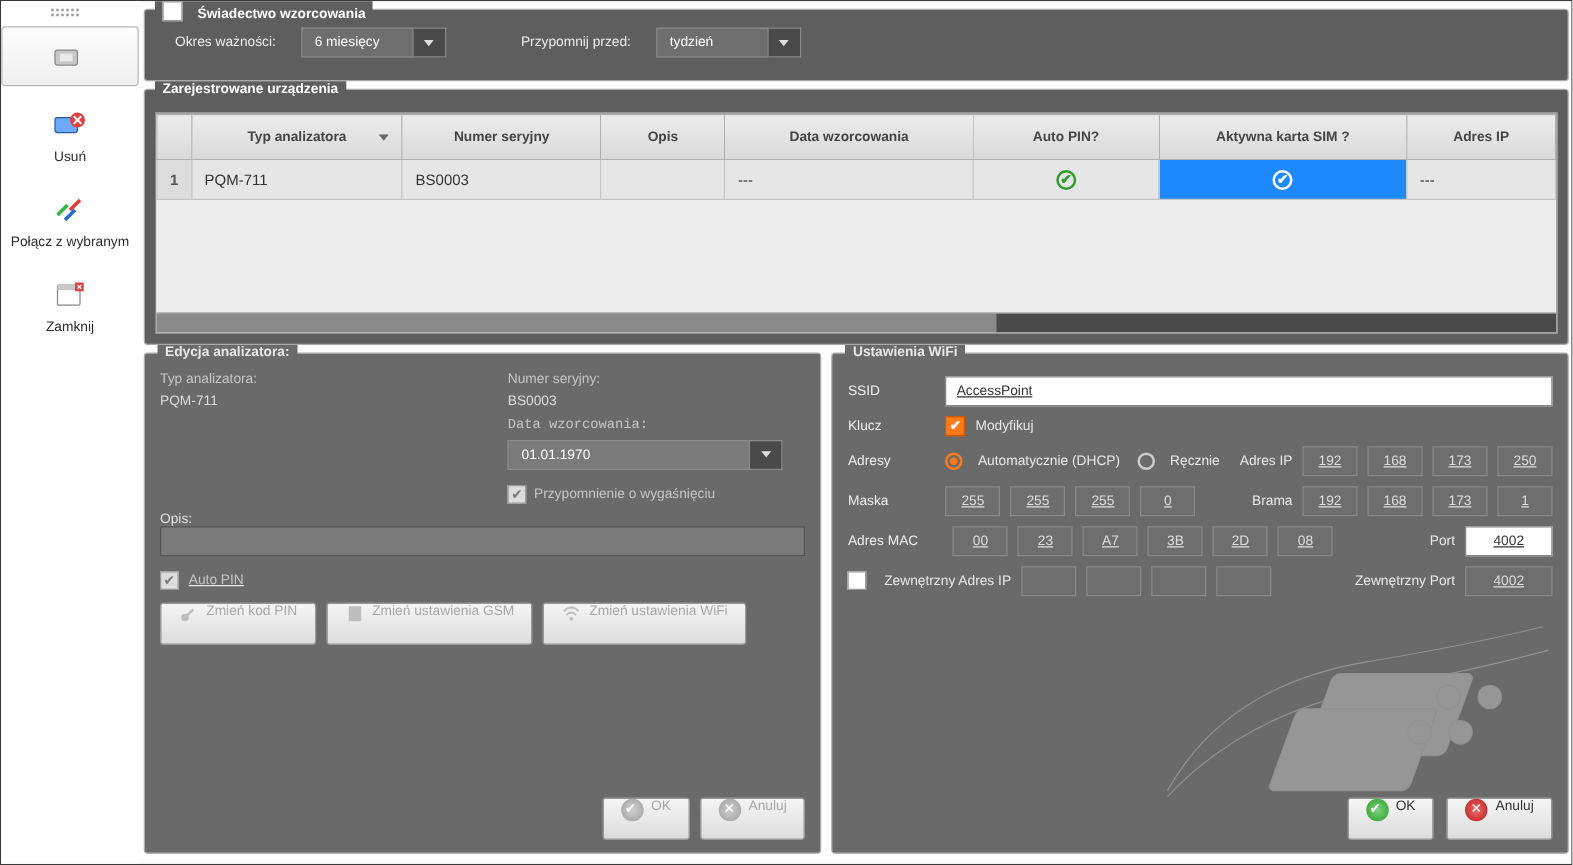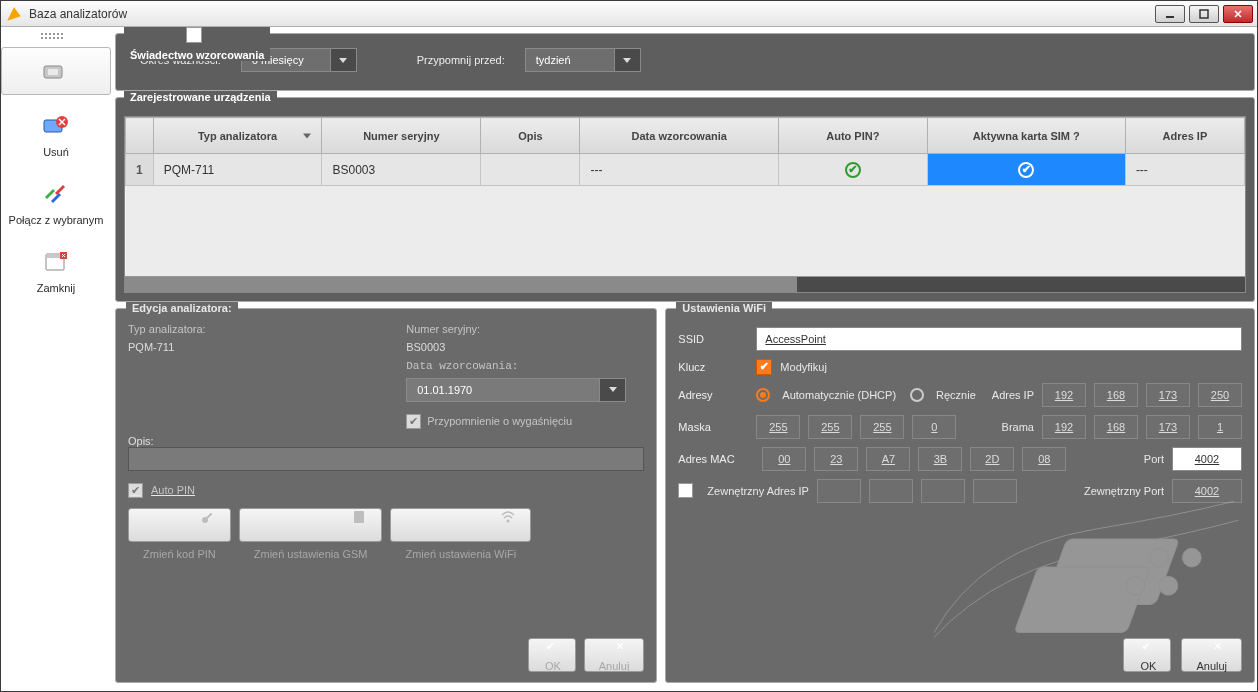--- a/index.html
+++ b/index.html
@@ -61,21 +61,21 @@
   .textbox.white { background:#fff; color:#333; border:1px solid #888; }
   .textbox.dark { background:#6e6e6e; color:#ddd; border:1px solid #888; }
   .textbox.sm { width:44px; text-align:center; padding:0; }
 
   .opislabel { margin-top:6px; color:#e0e0e0; }
   .autopin-row { display:flex; align-items:center; gap:8px; margin-top:12px;text-decoration:underline; }
   .chk-sm { width:15px;height:15px;border:1px solid #999;background:#dcdcdc;display:inline-flex;align-items:center;justify-content:center; color:#777;font-size:11px;}
   .chk-sm.checked::before { content:'✔'; }
 
   .btn-row { display:flex; gap:8px; margin-top:10px; }
-  .btn { height:34px; padding: 0 14px; background:linear-gradient(#f5f5f5,#dcdcdc); border:1px solid #9a9a9a; border-radius:3px; display:inline-flex; align-items:flex-end; gap:21px; color:#333; cursor:pointer;flex-direction:column; }
+  .btn { height:34px; padding: 0 14px; background:linear-gradient(#f5f5f5,#dcdcdc); border:1px solid #9a9a9a; border-radius:3px; display:inline-flex; align-items:flex-start; gap:6px; color:#333; cursor:pointer; }
   .btn.disabled { color:#a8a8a8; }
   .btn svg { width:16px;height:16px; }
   .btn-row.right { justify-content:flex-end; margin-top:auto;}
 
   .wifi-row { display:flex; align-items:center; gap:8px; margin:4px 0; }
   .wifi-row .k { width:70px; color:#eee; }
   .radio { width:14px;height:14px;border:2px solid #ccc;border-radius:50%; display:inline-flex;align-items:center;justify-content:center; margin-right:4px; }
   .radio.on { border-color:#ff7a1a; }
   .radio.on::after { content:''; width:6px;height:6px;background:#ff7a1a;border-radius:50%; }
   .orange-chk { width:16px;height:16px;background:#ff7a1a;border:1px solid #cc5a00;display:inline-flex;align-items:center;justify-content:center;color:#fff;font-weight:bold; }
@@ -95,46 +95,20 @@
   .ic-grey.x::after { content:'✕'; color:#fff; position:absolute; left:4px; top:1px; font-size:11px;}
 
   .mac-row input { width:36px; text-align:center; }
   .gap { flex:1; }
   label { white-space:nowrap; }
 </style>
 </head>
 <body>
 
 <div class="window">
-  <div class="titlebar">
-    <span class="icon">
-      <svg viewBox="0 0 16 16">
-          <polygon points="2,14 8,2 14,10" fill="#f7a500"></polygon>
-        </svg>
-    </span>
-    <span class="title">Baza analizatorów</span>
-    <div class="winbtns">
-      <div class="winbtn">
-          <svg viewBox="0 0 10 10">
-            <rect x="1" y="7" width="8" height="2" fill="#333"></rect>
-          </svg>
-        </div>
-      <div class="winbtn">
-          <svg viewBox="0 0 10 10">
-            <rect x="1" y="1" width="8" height="8" fill="none" stroke="#333" stroke-width="1.5"></rect>
-          </svg>
-        </div>
-      <div class="winbtn close">
-          <svg viewBox="0 0 10 10">
-            <line x1="2" y1="2" x2="8" y2="8" stroke="#fff" stroke-width="1.6"></line>
-            <line x1="8" y1="2" x2="2" y2="8" stroke="#fff" stroke-width="1.6"></line>
-          </svg>
-        </div>
-    </div>
-  </div>
 
   <div class="body">
     <div class="sidebar">
       <div class="grip">
           <span></span>
           <span></span>
           <span></span>
           <span></span>
           <span></span>
           <span></span>
@@ -189,21 +163,21 @@
               <line x1="24" y1="5" x2="21" y2="8" stroke="#fff"></line>
             </svg>
         </div>
         <div>Zamknij</div>
       </div>
     </div>
 
     <div class="main">
 
       <div class="groupbox" style="padding:8px 12px;">
-        <span class="legend-bg" style="display:flex;align-items:center;gap:6px;flex-direction:column;">
+        <span class="legend-bg" style="display:flex;align-items:flex-end;gap:6px;">
           <span class="chk"></span>
           <span style="color:#fff;font-weight:bold;">Świadectwo wzorcowania</span>
         </span>
         <div class="topgroup" style="padding-top:6px;">
           <label class="lbl">Okres ważności:</label>
           <div class="sel">
             <div class="val">6 miesięcy</div>
             <div class="arrow">
                 <div class="tri-down"></div>
               </div>

